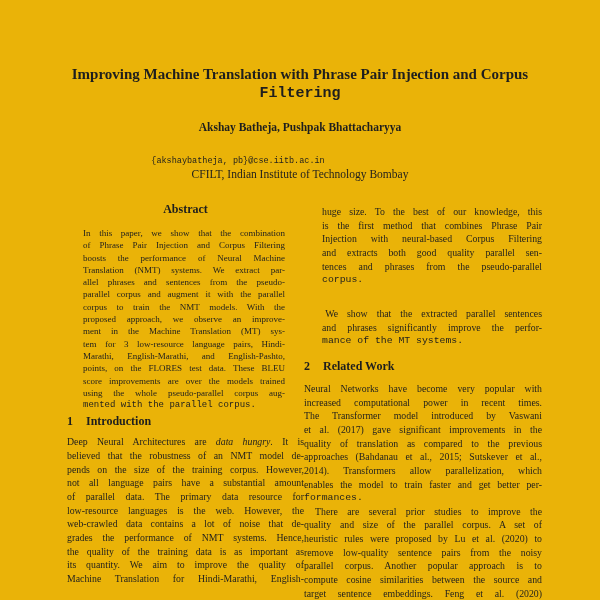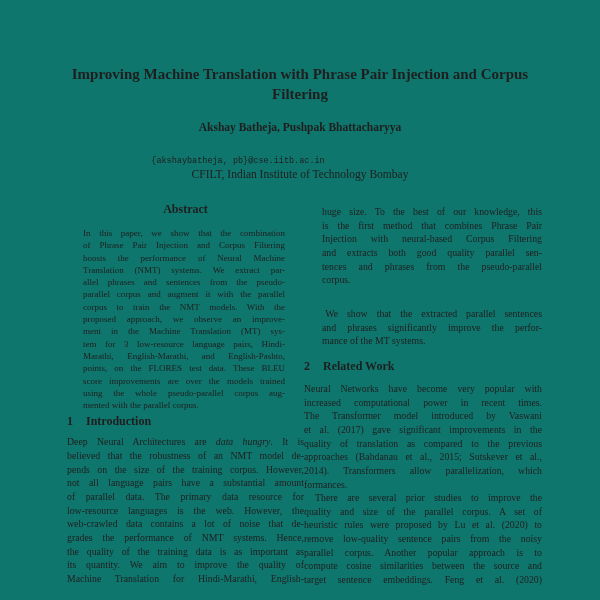--- a/index.html
+++ b/index.html
@@ -1,32 +1,32 @@
 <!DOCTYPE html>
 <html><head>
 <meta charset="utf-8">
 <style>
   html, body { margin: 0; padding: 0; background: #ffffff; }
   .page {
     position: relative;
     width: 600px;
     height: 600px;
-    background: #0f766e;
+    background: #eab308;
     overflow: hidden;
     font-family: "Liberation Serif", "DejaVu Serif", serif;
     color: #1e1e1e;
   }
 
   
   .tline {
     text-align: justify;
     text-align-last: justify;
     overflow: hidden;
   }
-  .tline.tlast { text-align-last: left; }
+  .tline.tlast { text-align-last: left; font-family: Liberation Mono, monospace; }
   .lines-center .tline,
   .lines-center .tline.tlast { text-align: center; text-align-last: center; }
 
   .title-block {
     position: absolute;
     left: 40px; top: 64px; width: 520px;
     font-weight: bold;
     font-size: 15px;
     line-height: 20px;
   }
@@ -170,20 +170,21 @@
     </div>
 
     <div class="body-lines">
         <div class="tline">Neural Networks have become very popular with</div>
         <div class="tline">increased computational power in recent times.</div>
         <div class="tline">The Transformer model introduced by Vaswani</div>
         <div class="tline">et al. (2017) gave significant improvements in the</div>
         <div class="tline">quality of translation as compared to the previous</div>
         <div class="tline">approaches (Bahdanau et al., 2015; Sutskever et al.,</div>
         <div class="tline">2014). Transformers allow parallelization, which</div>
+        <div class="tline">enables the model to train faster and get better per-</div>
         <div class="tline tlast">formances.</div>
       </div>
 
     <div class="body-lines indent-first">
         <div class="tline">There are several prior studies to improve the</div>
         <div class="tline">quality and size of the parallel corpus. A set of</div>
         <div class="tline">heuristic rules were proposed by Lu et al. (2020) to</div>
         <div class="tline">remove low-quality sentence pairs from the noisy</div>
         <div class="tline">parallel corpus. Another popular approach is to</div>
         <div class="tline">compute cosine similarities between the source and</div>

